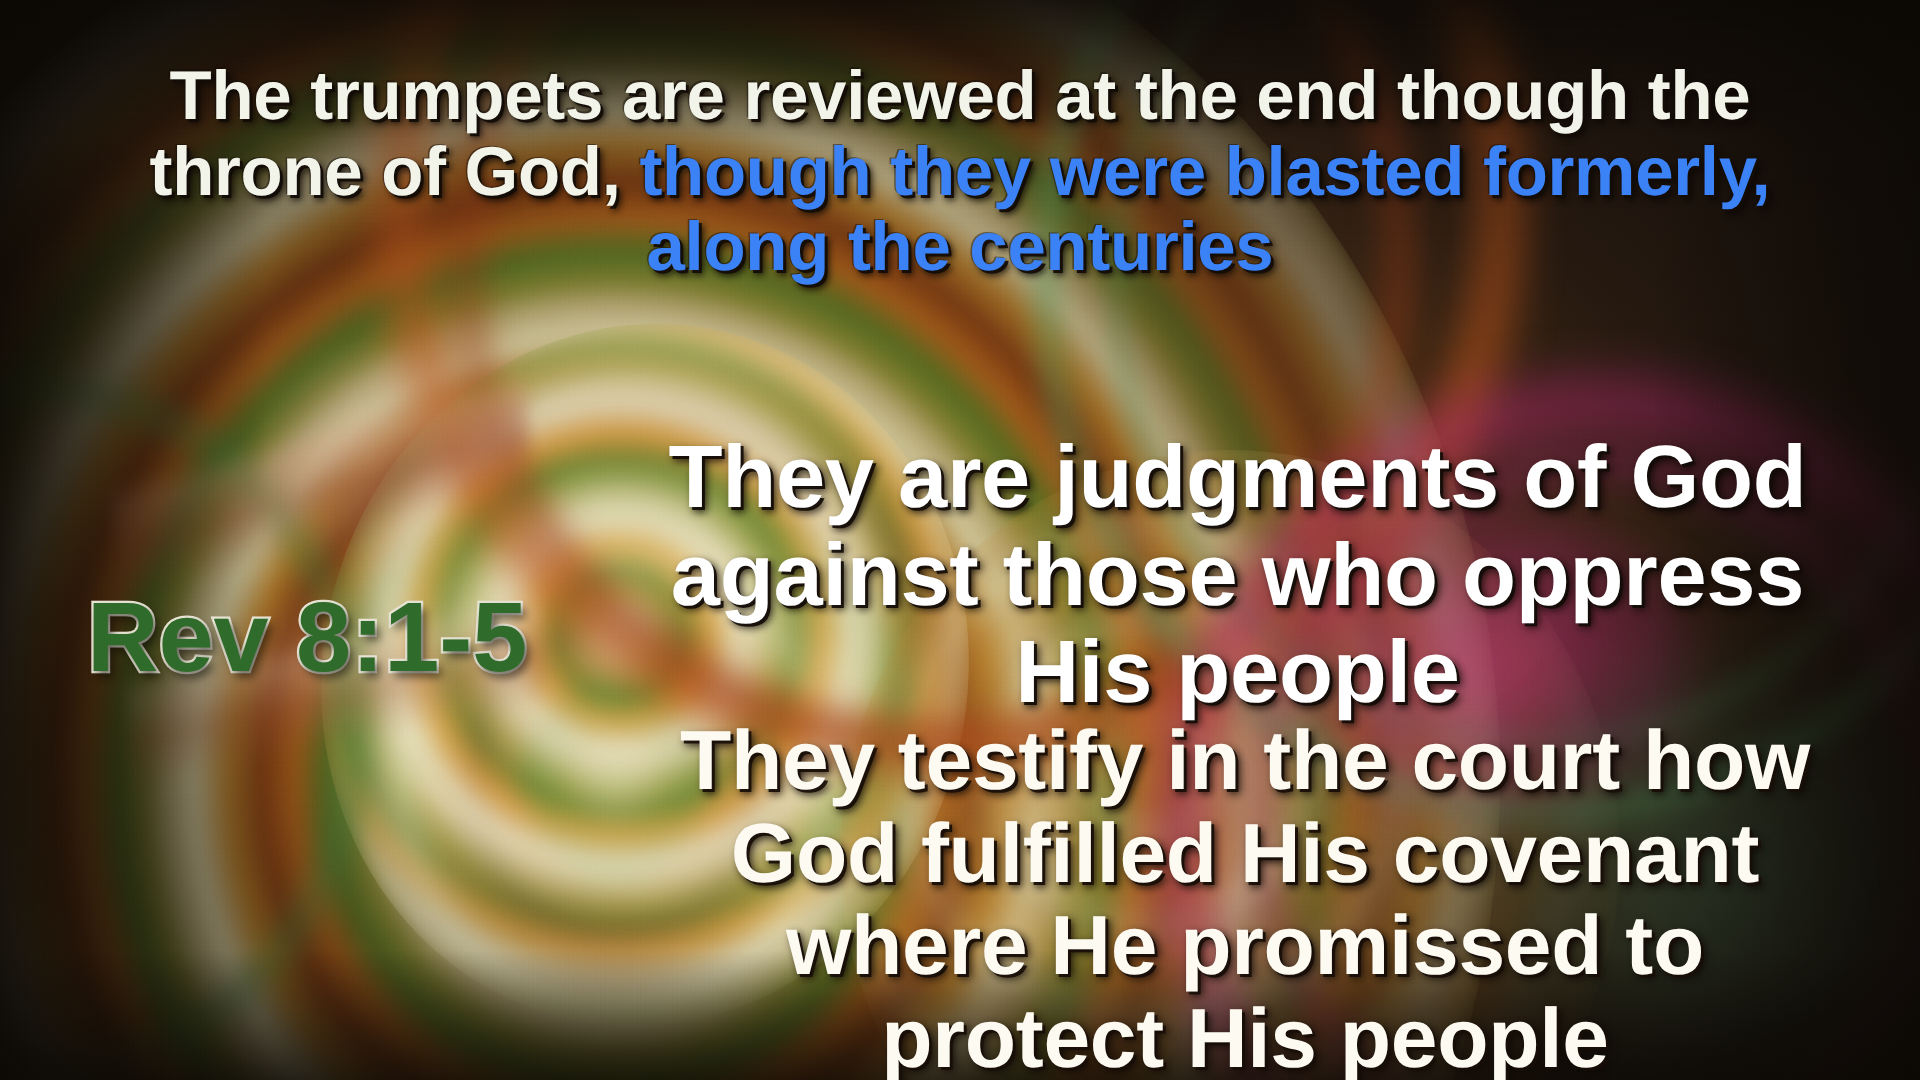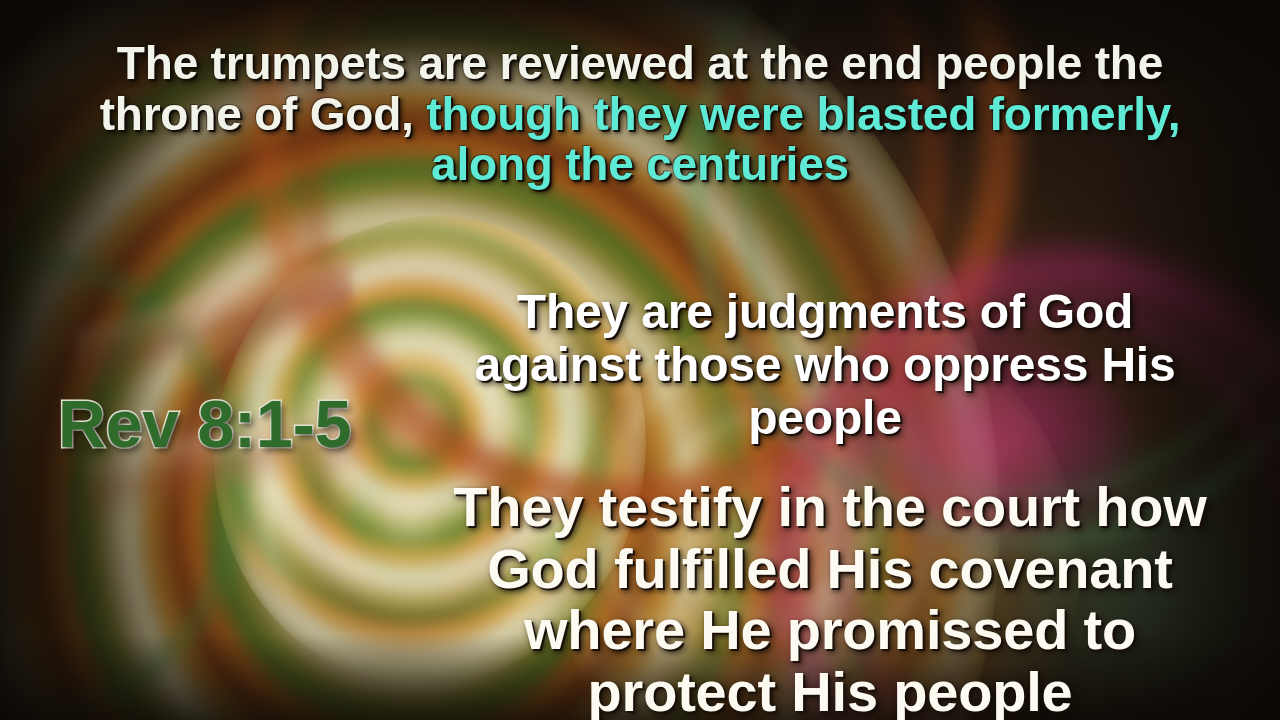--- a/index.html
+++ b/index.html
@@ -260,29 +260,29 @@
     width: 1160px;
     font-size: 46px;
     color: #f2f4ea;
     text-shadow:
        2px 2px 0 rgba(18,12,6,0.92),
        3px 3px 5px rgba(10,6,3,0.85),
       -1px -1px 0 rgba(20,14,8,0.45);
   }
 
   .hl-yellow {
-    color: #5eead4;
+    color: #3b82f6;
   }
 
   
   #caption-middle {
     left: 430px;
     top: 286px;
     width: 790px;
-    font-size: 48px;
+    font-size: 59px;
     color: #ffffff;
     text-shadow:
        2px 2px 0 rgba(20,12,8,0.92),
        3px 3px 6px rgba(12,7,4,0.88);
   }
 
   
   #caption-bottom {
     left: 440px;
     top: 476px;
@@ -329,21 +329,21 @@
     <div id="bg-ring-magenta2"></div>
     <div id="bg-blob-magenta"></div>
     <div id="bg-teal"></div>
     <div id="bg-instrument"></div>
   </div>
   <div class="bg-layer" id="bg-vignette"></div>
   <div class="bg-layer" id="bg-grain"></div>
 
   <div class="text-layer">
 
-    <div class="caption-block" id="caption-top"><span>The trumpets are reviewed at the end people the throne of God, </span><span class="hl-yellow">though they were blasted formerly, along the centuries</span></div>
+    <div class="caption-block" id="caption-top"><span>The trumpets are reviewed at the end though the throne of God, </span><span class="hl-yellow">though they were blasted formerly, along the centuries</span></div>
 
     <div class="caption-block" id="caption-middle">They are judgments of God against those who oppress His people</div>
 
     <div id="scripture-reference">Rev 8:1-5</div>
 
     <div class="caption-block" id="caption-bottom">They testify in the court how God fulfilled His covenant where He promissed to protect His people</div>
 
   </div>
 
 </div>

